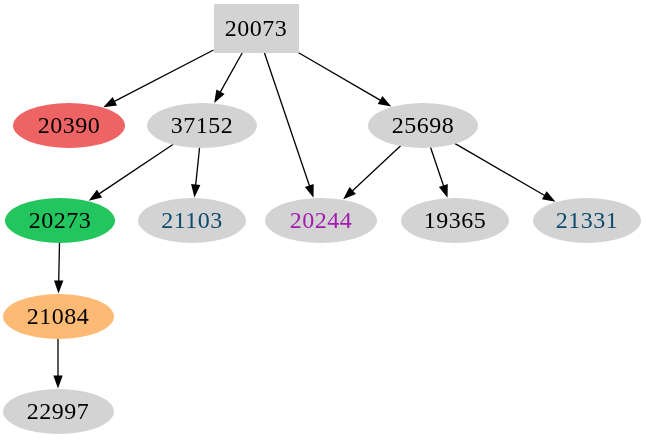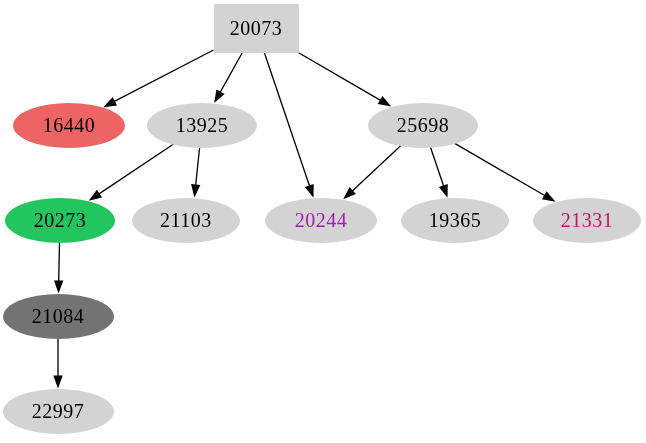--- a/index.html
+++ b/index.html
@@ -18,21 +18,21 @@
   .edge-layer {
     position: absolute;
     left: 0;
     top: 0;
   }
   .node {
     position: absolute;
     display: flex;
     align-items: center;
     justify-content: center;
-    font-size: 20px;
+    font-size: 24px;
     letter-spacing: 0.5px;
     color: #000000;
     box-sizing: border-box;
     user-select: none;
   }
   .node.ellipse { border-radius: 50%; }
   .node.box { border-radius: 0; }
 </style>
 </head>
 <body>
@@ -57,23 +57,23 @@
       <polygon points="447.5,197.7 438.9,186.9 447.8,183.9" fill="#000000"></polygon>
       <line x1="454.7" y1="143.4" x2="545.1" y2="195.7" stroke="#000000" stroke-width="1.3"></line>
       <polygon points="555.5,201.7 541.9,199.3 546.6,191.2" fill="#000000"></polygon>
       <line x1="59.5" y1="242.5" x2="58.7" y2="281.5" stroke="#000000" stroke-width="1.3"></line>
       <polygon points="58.5,293.5 54.0,280.4 63.4,280.6" fill="#000000"></polygon>
       <line x1="58.0" y1="338.5" x2="58.0" y2="376.5" stroke="#000000" stroke-width="1.3"></line>
       <polygon points="58.0,388.5 53.3,375.5 62.7,375.5" fill="#000000"></polygon>
     </svg>
 
 <div class="node box" style="left: 213.5px; top: 3.5px; width: 85px; height: 49px; background: rgb(211, 211, 211); color: rgb(0, 0, 0);">20073</div>
-    <div class="node ellipse" style="left: 13px; top: 102.5px; width: 112px; height: 45px; background: rgb(238, 99, 99); color: rgb(0, 0, 0);">16440</div>
-    <div class="node ellipse" style="left: 147px; top: 102.5px; width: 110px; height: 45px; background: rgb(211, 211, 211); color: rgb(0, 0, 0);">13925</div>
+    <div class="node ellipse" style="left: 13px; top: 102.5px; width: 112px; height: 45px; background: rgb(238, 99, 99); color: rgb(0, 0, 0);">20390</div>
+    <div class="node ellipse" style="left: 147px; top: 102.5px; width: 110px; height: 45px; background: rgb(211, 211, 211); color: rgb(0, 0, 0);">37152</div>
     <div class="node ellipse" style="left: 368px; top: 102.5px; width: 110px; height: 45px; background: rgb(211, 211, 211); color: rgb(0, 0, 0);">25698</div>
     <div class="node ellipse" style="left: 5px; top: 197.5px; width: 110px; height: 45px; background: #22c55e; color: rgb(0, 0, 0);">20273</div>
-    <div class="node ellipse" style="left: 132px; top: 197.5px; width: 108px; height: 45px; background: rgb(211, 211, 211); color: #000000;">21103</div>
+    <div class="node ellipse" style="left: 138px; top: 197.5px; width: 108px; height: 45px; background: rgb(211, 211, 211); color: #0c4a6e;">21103</div>
     <div class="node ellipse" style="left: 265px; top: 197.5px; width: 112px; height: 45px; background: rgb(211, 211, 211); color: #a21caf;">20244</div>
     <div class="node ellipse" style="left: 401px; top: 197.5px; width: 108px; height: 45px; background: rgb(211, 211, 211); color: rgb(0, 0, 0);">19365</div>
-    <div class="node ellipse" style="left: 533px; top: 197.5px; width: 108px; height: 45px; background: rgb(211, 211, 211); color: #be185d;">21331</div>
-    <div class="node ellipse" style="left: 2.5px; top: 293.5px; width: 111px; height: 45px; background: #737373; color: rgb(0, 0, 0); text-align: center;">21084</div>
+    <div class="node ellipse" style="left: 533px; top: 197.5px; width: 108px; height: 45px; background: rgb(211, 211, 211); color: #0c4a6e;">21331</div>
+    <div class="node ellipse" style="left: 2.5px; top: 293.5px; width: 111px; height: 45px; background: #fdba74; color: rgb(0, 0, 0); text-align: center;">21084</div>
     <div class="node ellipse" style="left: 2.5px; top: 388.5px; width: 111px; height: 45px; background: rgb(211, 211, 211); color: rgb(0, 0, 0);">22997</div>
   </div>
 
 </body></html>

